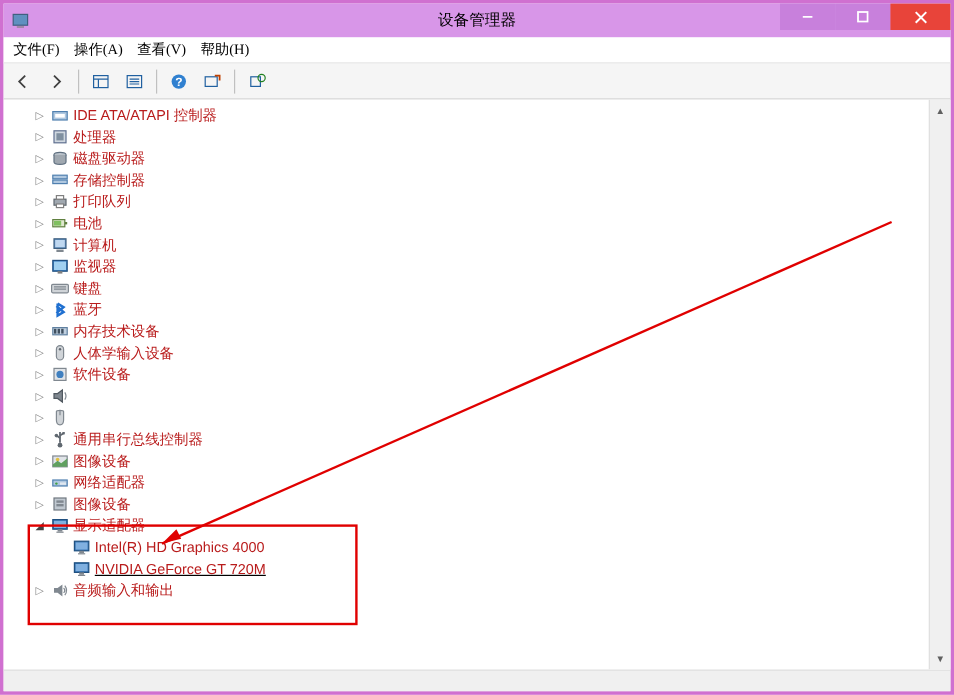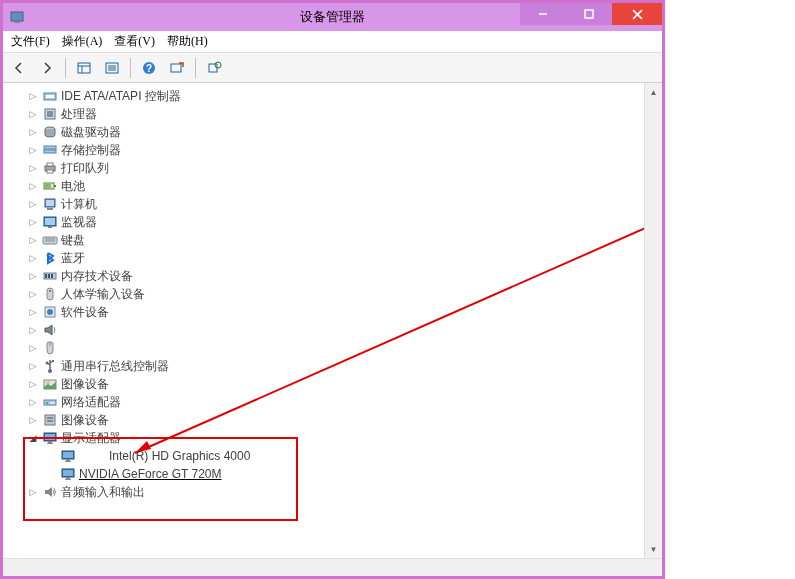--- a/index.html
+++ b/index.html
@@ -1,36 +1,36 @@
 <!DOCTYPE html>
 <html><head>
 <meta charset="utf-8">
 <style>
 * { box-sizing: border-box; margin: 0; padding: 0; }
 body { font-family: "Microsoft YaHei", "Segoe UI", Tahoma, sans-serif; font-size: 12px; background: #fff; }
-.window { width: 665px; height: 579px; border: 3px solid #d070d0; background: #fff; display: flex; flex-direction: column; position: relative; }
+.window { width: 795px; height: 579px; border: 3px solid #d070d0; background: #fff; display: flex; flex-direction: column; position: relative; }
 .titlebar { height: 28px; background: #d896e8; display: flex; align-items: center; position: relative; }
 .titlebar-icon { margin-left: 6px; width: 16px; height: 16px; }
 .titlebar-title { position: absolute; left: 0; right: 0; text-align: center; color: #000; font-size: 13px; }
 .titlebar-buttons { position: absolute; right: 0; top: 0; display: flex; height: 22px; }
 .tb-btn { width: 46px; height: 22px; display: flex; align-items: center; justify-content: center; cursor: pointer; }
 .tb-min, .tb-max { background: #c880dc; color: #fff; }
 .tb-close { background: #e8443a; color: #fff; width: 50px; }
 .menubar { height: 22px; background: #fff; border-bottom: 1px solid #e0e0e0; display: flex; align-items: center; padding-left: 8px; gap: 12px; font-family: Liberation Serif, serif; }
 .menu-item { font-size: 12px; cursor: pointer; }
 .toolbar { height: 30px; background: #f5f5f5; border-bottom: 1px solid #d0d0d0; display: flex; align-items: center; padding-left: 4px; gap: 4px; }
 .tool-btn { width: 24px; height: 24px; display: flex; align-items: center; justify-content: center; cursor: pointer; border: 1px solid transparent; }
 .tool-sep { width: 1px; height: 20px; background: #c0c0c0; margin: 0 2px; }
 .content { flex: 1; display: flex; background: #fff; overflow: hidden; }
 .tree { flex: 1; padding: 4px 0 4px 6px; overflow: auto; position: relative; }
 .tree-item { display: flex; align-items: center; height: 18px; line-height: 18px; white-space: nowrap; cursor: pointer; }
 .expand-arrow { width: 12px; display: inline-flex; justify-content: center; color: #888; font-size: 9px; }
 .expand-arrow.expanded { color: #444; }
 .tree-icon { width: 16px; height: 16px; margin: 0 3px; flex-shrink: 0; }
-.tree-label { font-size: 12px; color: #404040; }
+.tree-label { font-size: 12px; color: #b91c1c; }
 .child { padding-left: 36px; }
 .scrollbar { width: 18px; background: #f0f0f0; border-left: 1px solid #e0e0e0; position: relative; }
 .scroll-up, .scroll-down { position: absolute; width: 100%; height: 18px; background: #f0f0f0; display: flex; align-items: center; justify-content: center; font-size: 8px; color: #606060; }
 .scroll-up { top: 0; }
 .scroll-down { bottom: 0; }
 .highlight-box { position: absolute; border: 2px solid #e00000; left: 20px; top: 354px; width: 275px; height: 84px; pointer-events: none; }
 .arrow-line { position: absolute; pointer-events: none; }
 .bottom-scroll { height: 18px; background: #f0f0f0; border-top: 1px solid #e0e0e0; }
 </style>
 </head>
@@ -287,21 +287,21 @@
         <div class="tree-item" style="padding-left: 18px;">
           <span class="expand-arrow expanded">◢</span>
           <svg class="tree-icon" viewBox="0 0 16 16">
             <rect x="2" y="3" width="12" height="8" fill="#3070b0" stroke="#205080"></rect>
             <rect x="3" y="4" width="10" height="6" fill="#80b0e0"></rect>
             <rect x="6" y="11" width="4" height="2" fill="#808890"></rect>
             <rect x="5" y="13" width="6" height="1" fill="#808890"></rect>
           </svg>
           <span class="tree-label">显示适配器</span>
         </div>
-        <div class="tree-item child" style="padding-left: 48px; gap: 30px;">
+        <div class="tree-item child" style="padding-left: 48px;">
           <svg class="tree-icon" viewBox="0 0 16 16">
             <rect x="2" y="3" width="12" height="8" fill="#3070b0" stroke="#205080"></rect>
             <rect x="3" y="4" width="10" height="6" fill="#80b0e0"></rect>
             <rect x="6" y="11" width="4" height="2" fill="#808890"></rect>
             <rect x="5" y="13" width="6" height="1" fill="#808890"></rect>
           </svg>
           <span class="tree-label">Intel(R) HD Graphics 4000</span>
         </div>
         <div class="tree-item child" style="padding-left: 48px; text-decoration: underline;">
           <svg class="tree-icon" viewBox="0 0 16 16">

